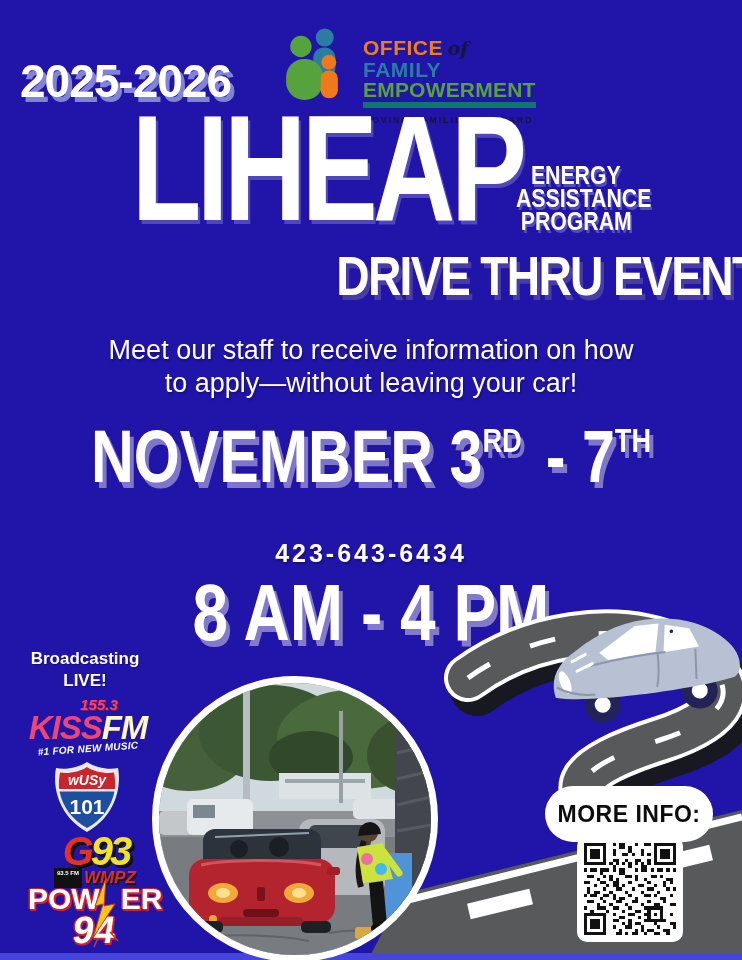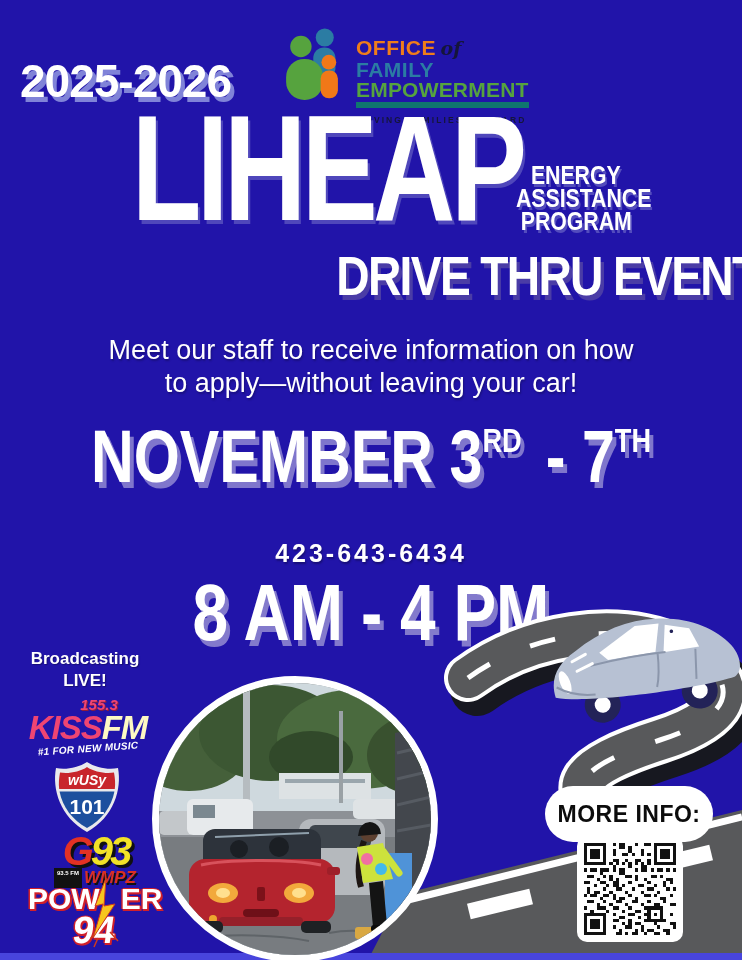--- a/index.html
+++ b/index.html
@@ -4,21 +4,21 @@
 <style>
   html,body{margin:0;padding:0;}
   body{width:742px;height:960px;font-family:"Liberation Sans",sans-serif;}
   #poster{position:relative;width:742px;height:960px;background:#2114A9;overflow:hidden;}
   .abs{position:absolute;}
   .white{color:#fff;}
   .ctr{text-align:center;}
   .cond{display:inline-block;transform:scaleX(.8);transform-origin:center;white-space:nowrap;}
 
   
-  .logo{left:282px;top:26px;display:flex;align-items:flex-start;}
+  .logo{left:282px;top:26px;display:flex;gap:7px;align-items:flex-start;}
   .logo-text{line-height:20px;padding-top:12px;}
   .logo-office{font-size:21px;font-weight:bold;color:#EF7D1A;letter-spacing:.5px;}
   .logo-of{font-family:"DejaVu Serif",serif;font-style:italic;font-size:19px;color:#15153a;font-weight:bold;}
   .logo-family{font-size:21px;font-weight:bold;color:#2B7CA3;letter-spacing:.5px;}
   .logo-emp{font-size:21px;font-weight:bold;color:#56A33E;letter-spacing:.2px;}
   .logo-tag{font-size:8.5px;font-weight:bold;color:#15153a;letter-spacing:2.1px;border-top:6px solid #0f766e;padding-top:2px;margin-top:2px;}
 
   
   .years{left:20px;top:54px;width:260px;font-size:46px;font-weight:bold;letter-spacing:-1px;
          text-shadow:4px 5px 0 rgba(160,168,232,.75);}

